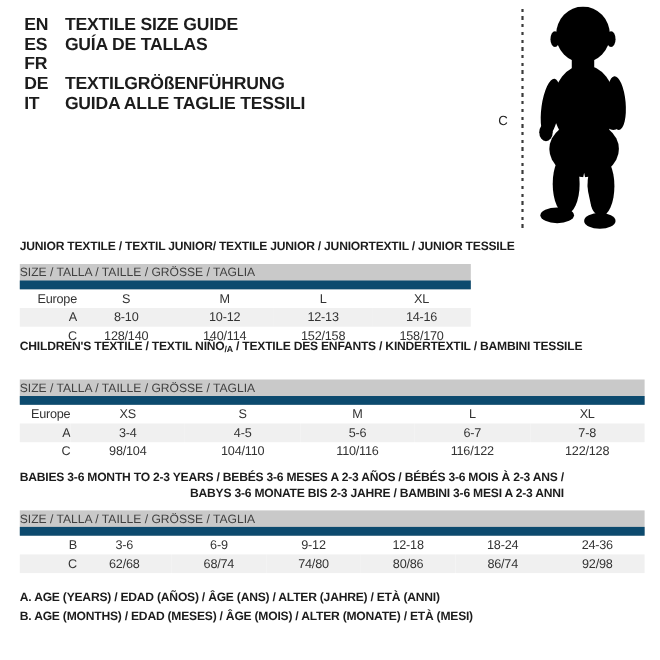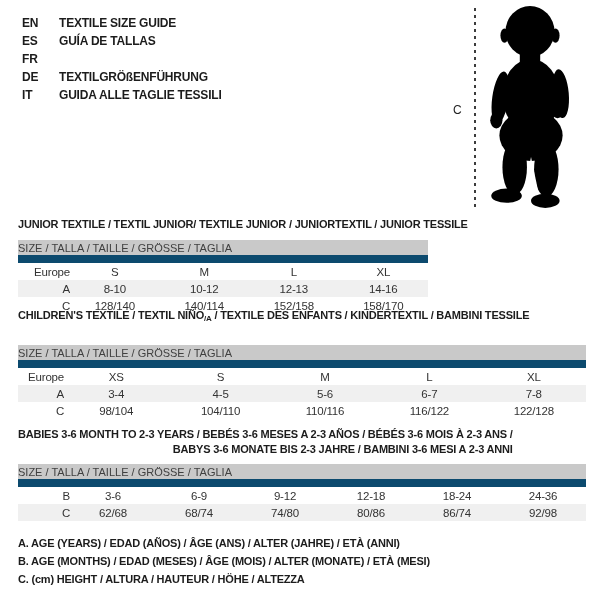--- a/index.html
+++ b/index.html
@@ -4,21 +4,21 @@
 <style>
   html,body{margin:0;padding:0;}
   body{
     width:600px;height:600px;background:#ffffff;position:relative;overflow:hidden;
     font-family:"Liberation Sans",sans-serif;color:#2a2a2a;letter-spacing:-0.2px;
   }
   .abs{position:absolute;}
 
   
   .lang-block{top:14px;left:22px;}
-  .lang-row{display:flex;height:18px;line-height:18px;font-size:12px;font-weight:700;color:#1c1c1c;}
+  .lang-row{display:flex;height:18px;line-height:18px;font-size:16px;font-weight:700;color:#1c1c1c;}
   .lang-code{width:37px;}
 
   
   .dash-line{left:474px;top:8px;width:2px;height:202px;
     background:repeating-linear-gradient(to bottom,#3c3c3c 0px,#3c3c3c 3px,transparent 3px,transparent 7px);}
   .c-label{left:453px;top:103px;font-size:12px;color:#222;}
   .silhouette{left:479px;top:6px;}
 
   
   .sec-heading{left:18px;font-size:11px;font-weight:700;color:#1c1c1c;line-height:15px;white-space:nowrap;text-align:right;}
@@ -200,14 +200,13 @@
     <td>80/86</td>
     <td>86/74</td>
     <td>92/98</td>
   </tr>
 </tbody>
   </table>
 
 <div class="abs footnotes">
   <div class="footnote">A. AGE (YEARS) / EDAD (AÑOS) / ÂGE (ANS) / ALTER (JAHRE) / ETÀ (ANNI)</div>
   <div class="footnote">B. AGE (MONTHS) / EDAD (MESES) / ÂGE (MOIS) / ALTER (MONATE) / ETÀ (MESI)</div>
-  <div class="footnote">C. (cm) HEIGHT / ALTURA / HAUTEUR / HÖHE / ALTEZZA</div>
 </div>
 
 </body></html>

